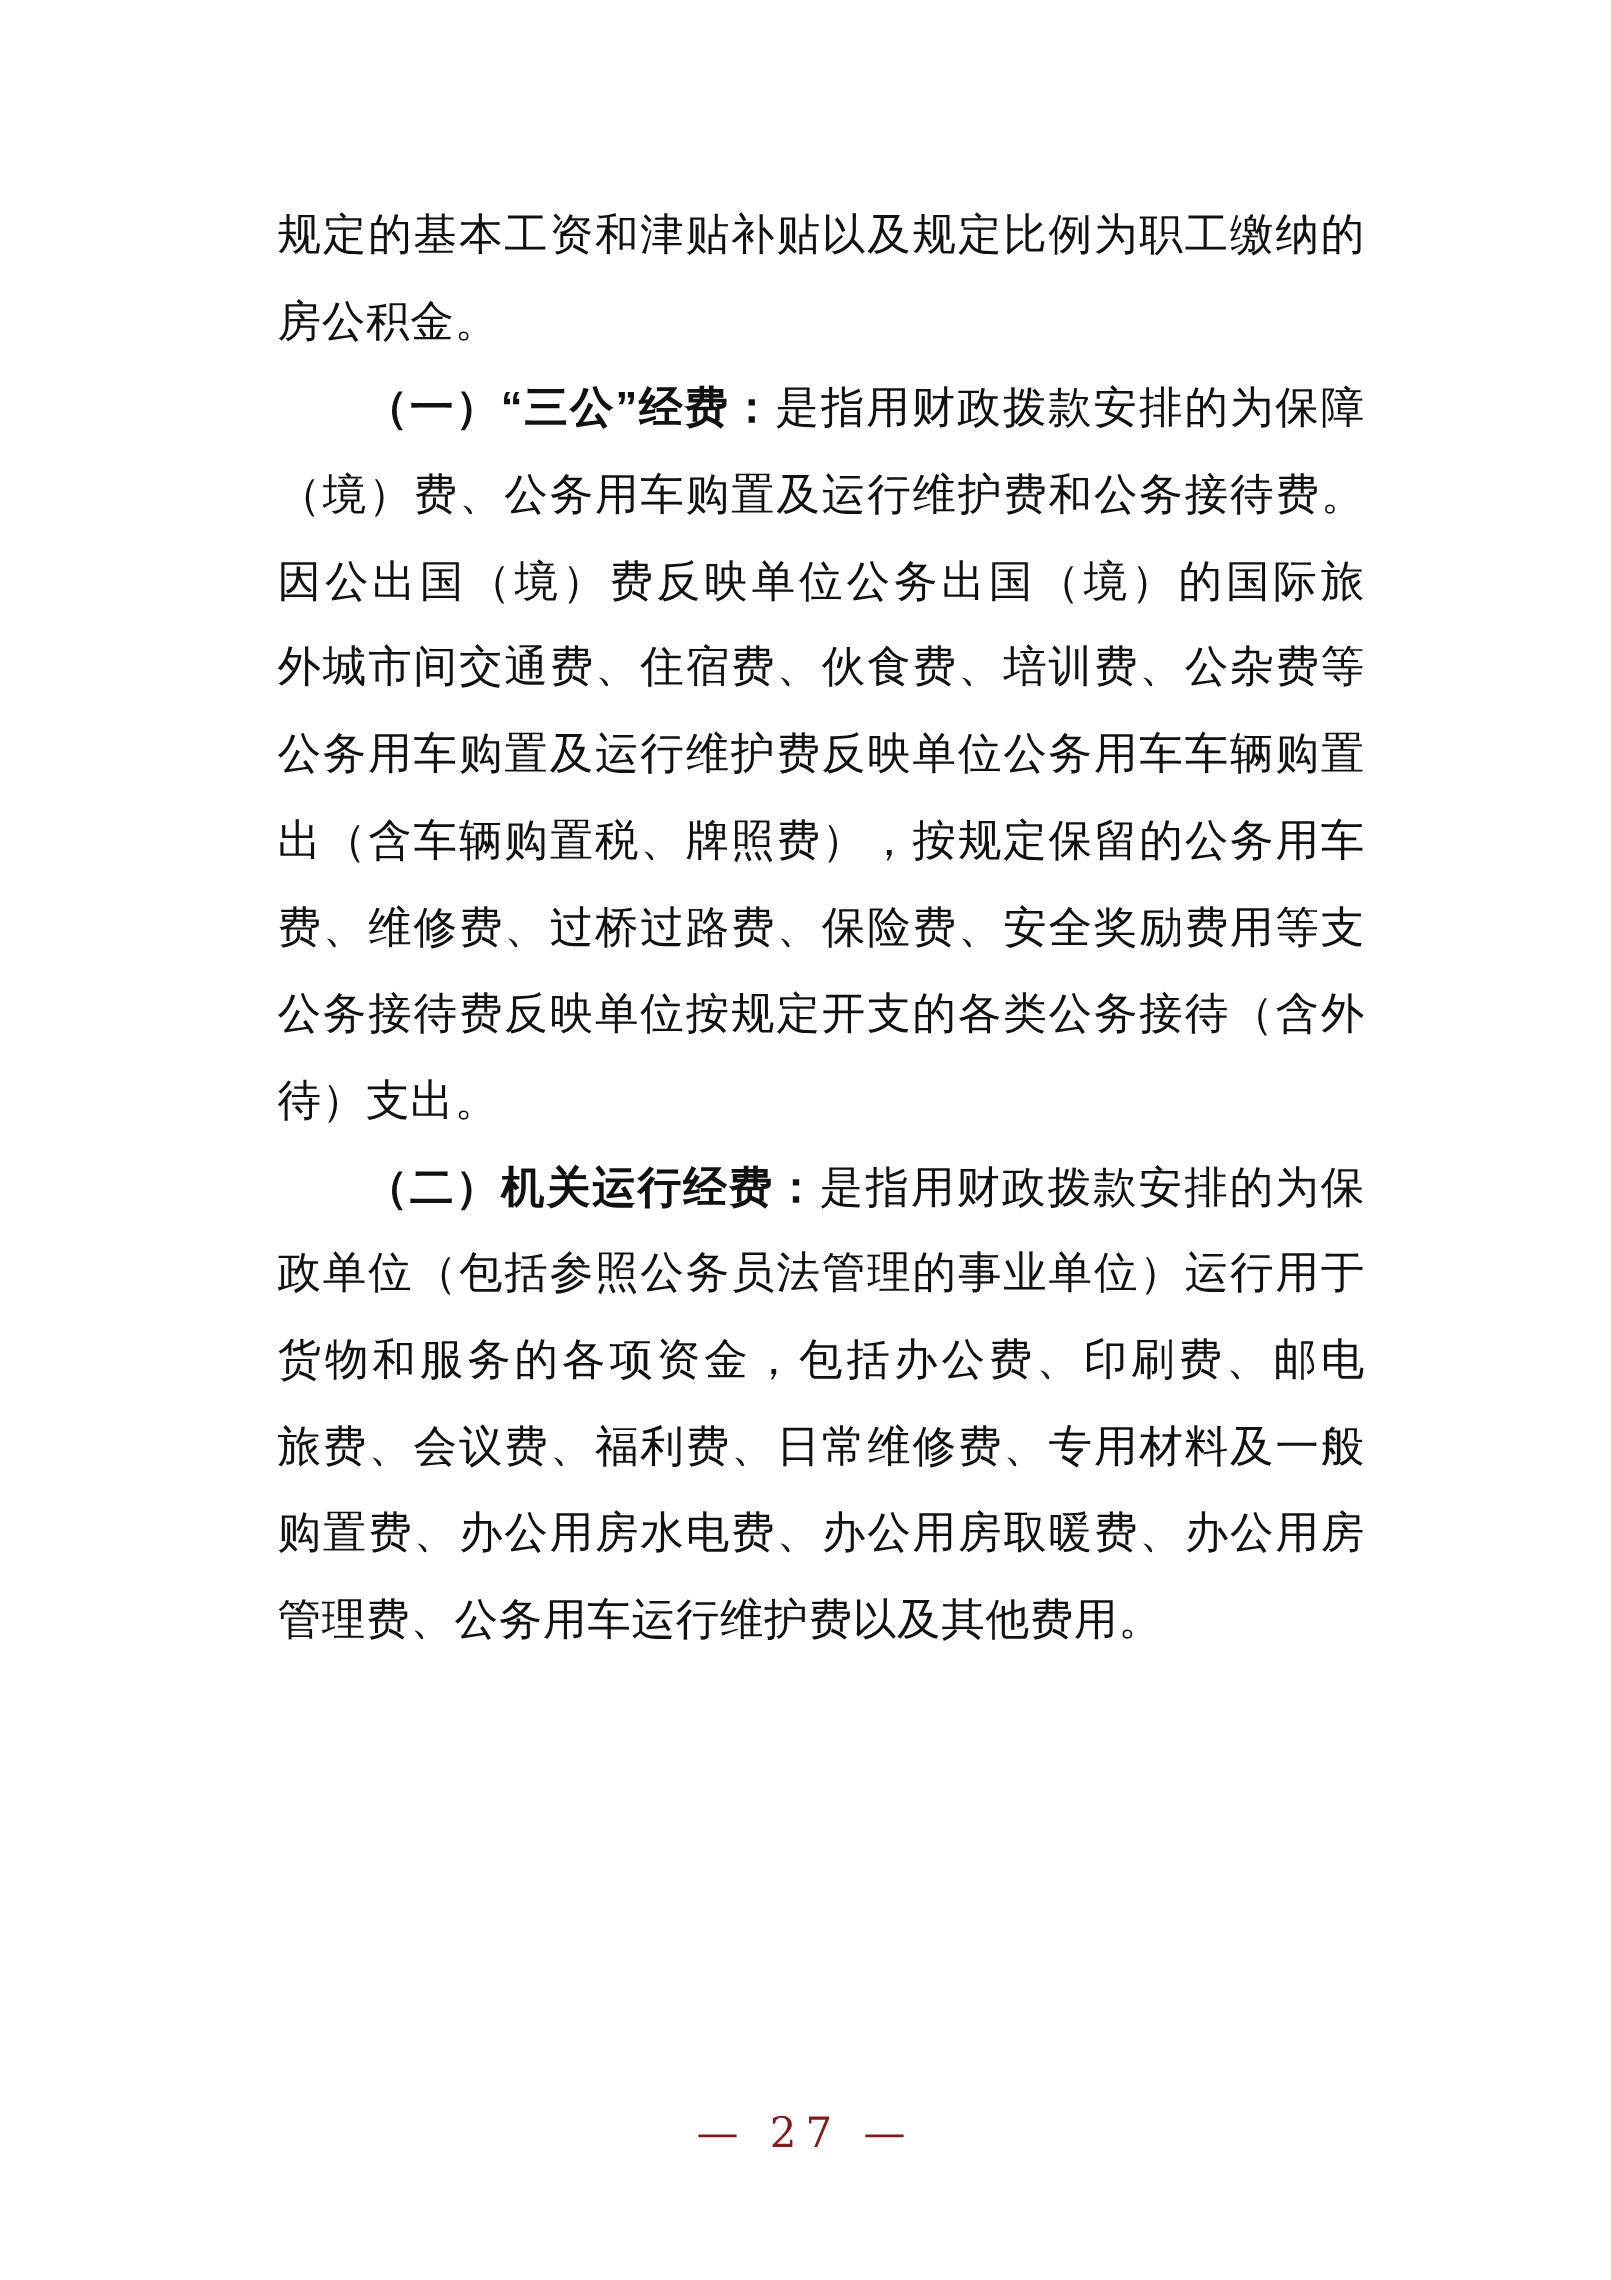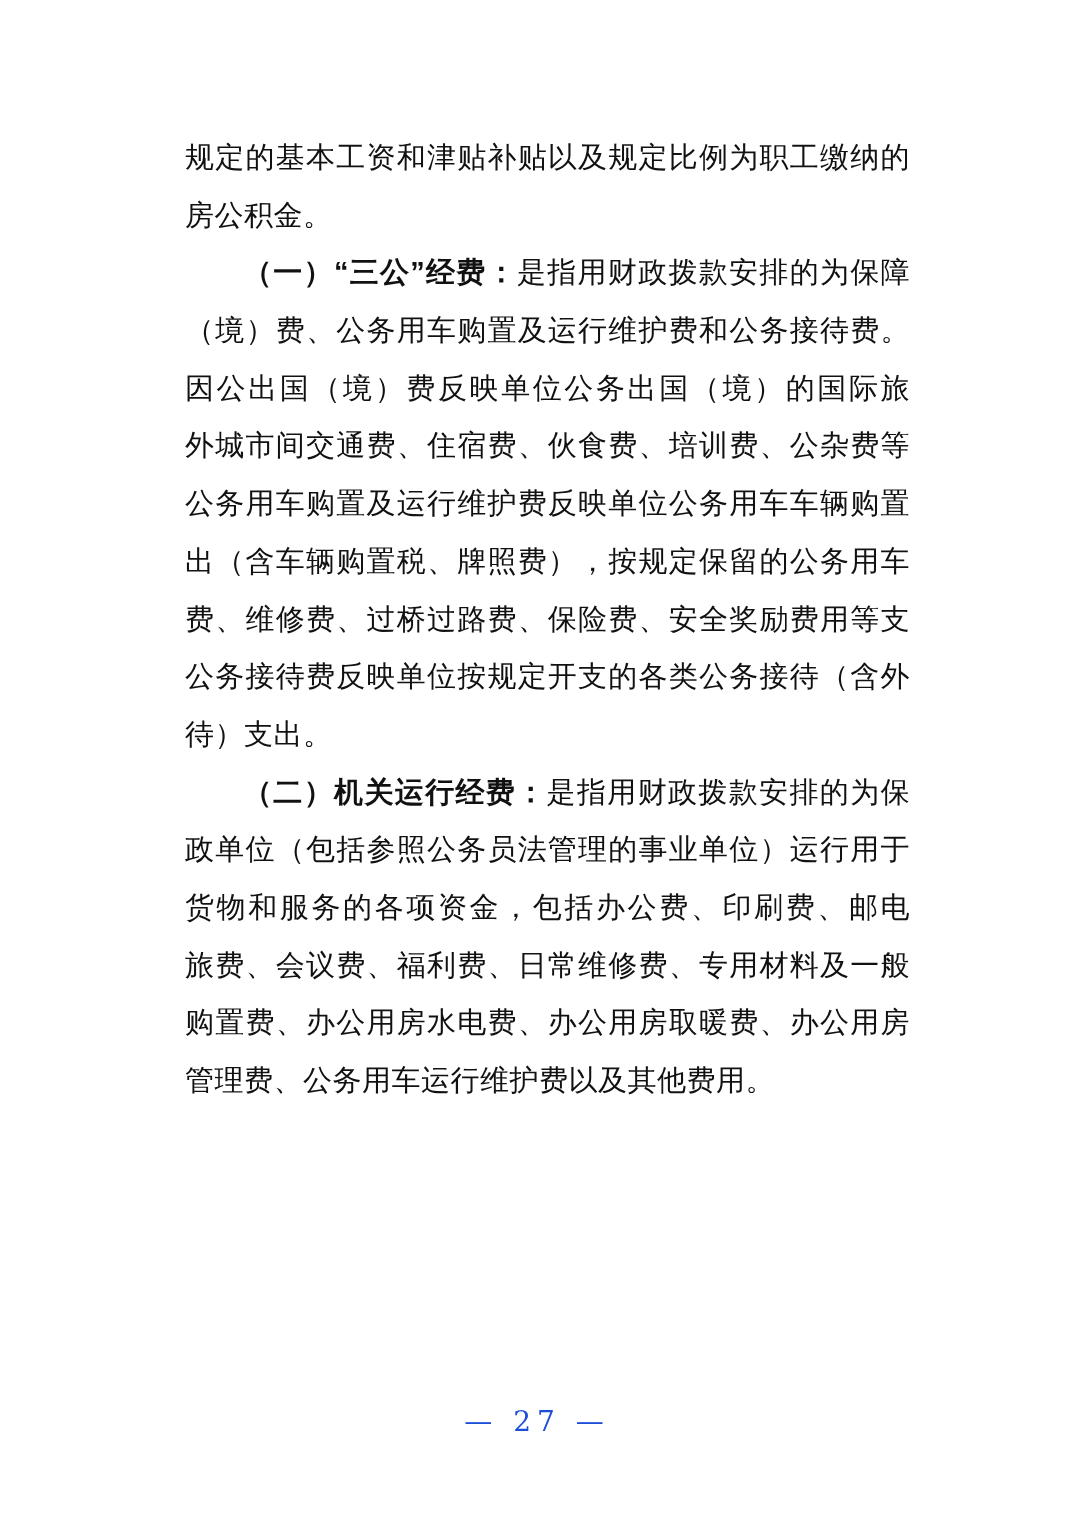--- a/index.html
+++ b/index.html
@@ -50,21 +50,21 @@
     font-weight: 700;
     font-family: "Liberation Sans", sans-serif;
   }
   .footer {
     position: absolute;
     left: 0;
     top: 1405px;
     width: 1074px;
     text-align: center;
     font-size: 28px;
-    color: #1d4ed8;
+    color: #7f1d1d;
     font-family: "DejaVu Serif", serif;
     letter-spacing: 6px;
   }
 </style>
 </head>
 <body>
 
 <div class="page">
   <main class="content">
 

